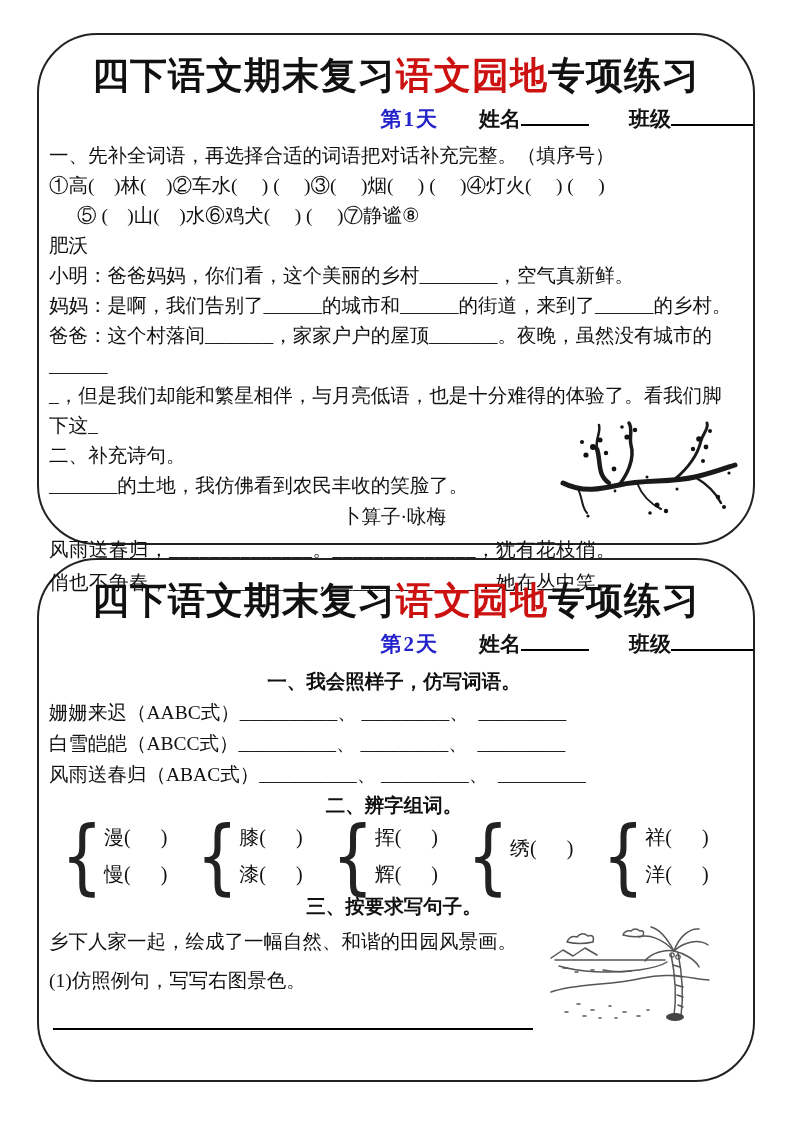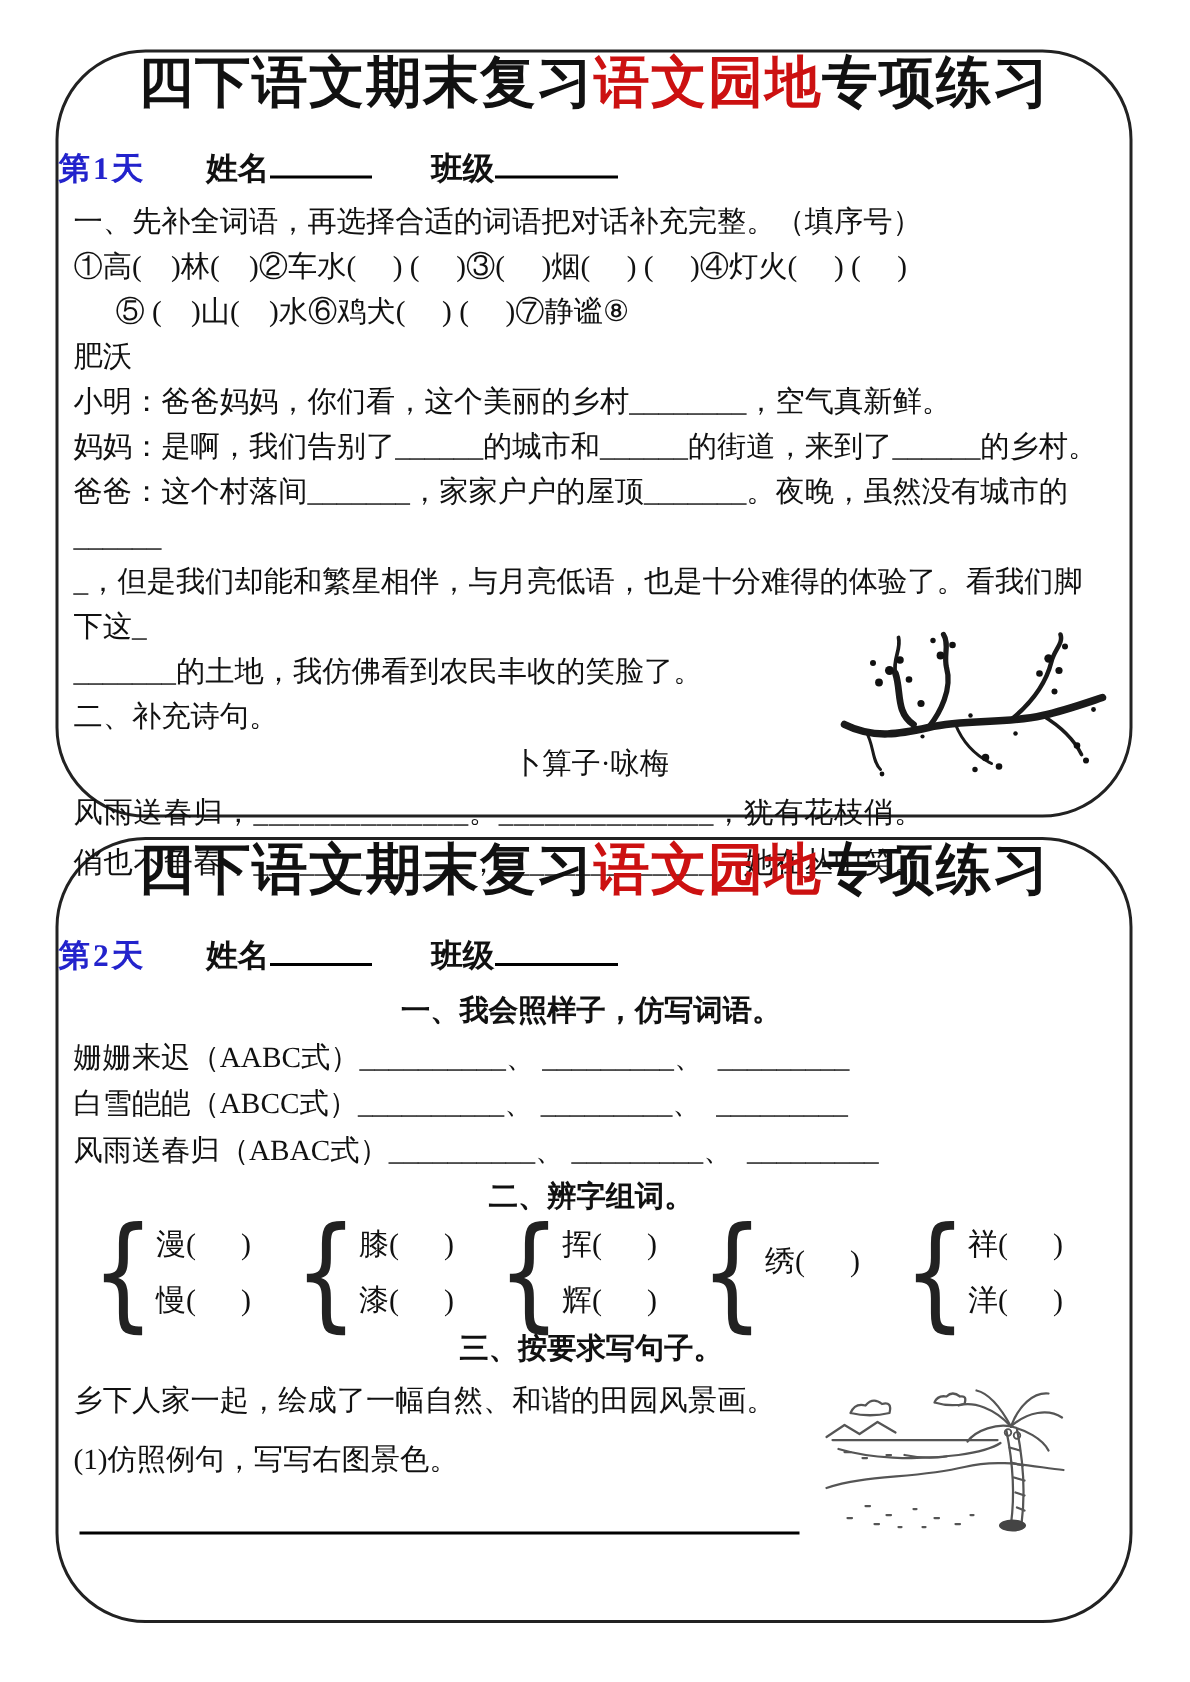--- a/index.html
+++ b/index.html
@@ -7,26 +7,26 @@
     width:793px;height:1121px;position:relative;overflow:hidden;
     font-family:"Liberation Serif","DejaVu Serif",serif;color:#111;
   }
   .panel{
     position:absolute;left:37px;width:718px;box-sizing:border-box;
     border:2px solid var(--border,#222);border-radius:60px;background:#fff;
   }
   #panel1{top:33px;height:512px;}
   #panel2{top:558px;height:524px;}
   .panel-title{
-    text-align:center;font-size:37px;font-weight:bold;
+    text-align:center;margin-top:20px;font-size:37px;font-weight:bold;
     letter-spacing:1px;line-height:1.15;position:relative;z-index:2;
   }
   .panel-title .red{color:var(--title-red,#cc1111);}
   .subtitle{
-    text-align:left;margin-top:20px;font-size:21px;font-weight:bold;
+    text-align:right;margin-top:7px;font-size:21px;font-weight:bold;
     position:relative;z-index:2;white-space:pre;
   }
   .day{color:var(--day-blue,#2323cc);margin-right:34px;letter-spacing:2px;}
   .lbl{margin-left:6px;}
   .ublank{display:inline-block;border-bottom:2px solid #000;height:15px;vertical-align:baseline;}
   .nameb{width:68px;margin-right:34px;}
   .classb{width:82px;}
   .pbody{position:relative;z-index:2;padding:8px 14px 0 10px;font-size:19.5px;}
   .line{white-space:pre-wrap;line-height:30px;}
   #panel2 .line{line-height:31px;}
@@ -73,23 +73,23 @@
       <span>⑥鸡犬(     ) (     )</span>
       <span>⑦静谧</span>
       <span>⑧</span>
     </div>
     <div class="line">肥沃</div>
 
     <div class="line">小明：爸爸妈妈，你们看，这个美丽的乡村________，空气真新鲜。</div>
     <div class="line">妈妈：是啊，我们告别了______的城市和______的街道，来到了______的乡村。</div>
     <div class="line">爸爸：这个村落间_______，家家户户的屋顶_______。夜晚，虽然没有城市的______</div>
     <div class="line">_，但是我们却能和繁星相伴，与月亮低语，也是十分难得的体验了。看我们脚下这_</div>
+    <div class="line">二、补充诗句。</div>
+
     <div class="line">_______的土地，我仿佛看到农民丰收的笑脸了。</div>
-
-    <div class="line">二、补充诗句。</div>
     <div class="poem-title">卜算子·咏梅</div>
     <div class="poem-line">风雨送春归，______________。______________，犹有花枝俏。</div>
     <div class="poem-line">俏也不争春，______________，______________，她在丛中笑。</div>
   </div>
 
   <svg id="plum" class="illus" viewBox="0 0 188 120">
     <g stroke="#1a1a1a" fill="none" stroke-linecap="round">
       <path d="M6,66 C26,76 44,72 62,68 C88,62 112,66 138,60 C152,57 166,52 178,48" stroke-width="5"></path>
       <path d="M62,68 C70,58 78,42 74,28 C72,20 76,12 72,6" stroke-width="3.5"></path>
       <path d="M40,32 C44,44 40,58 52,66" stroke-width="4.5"></path>

